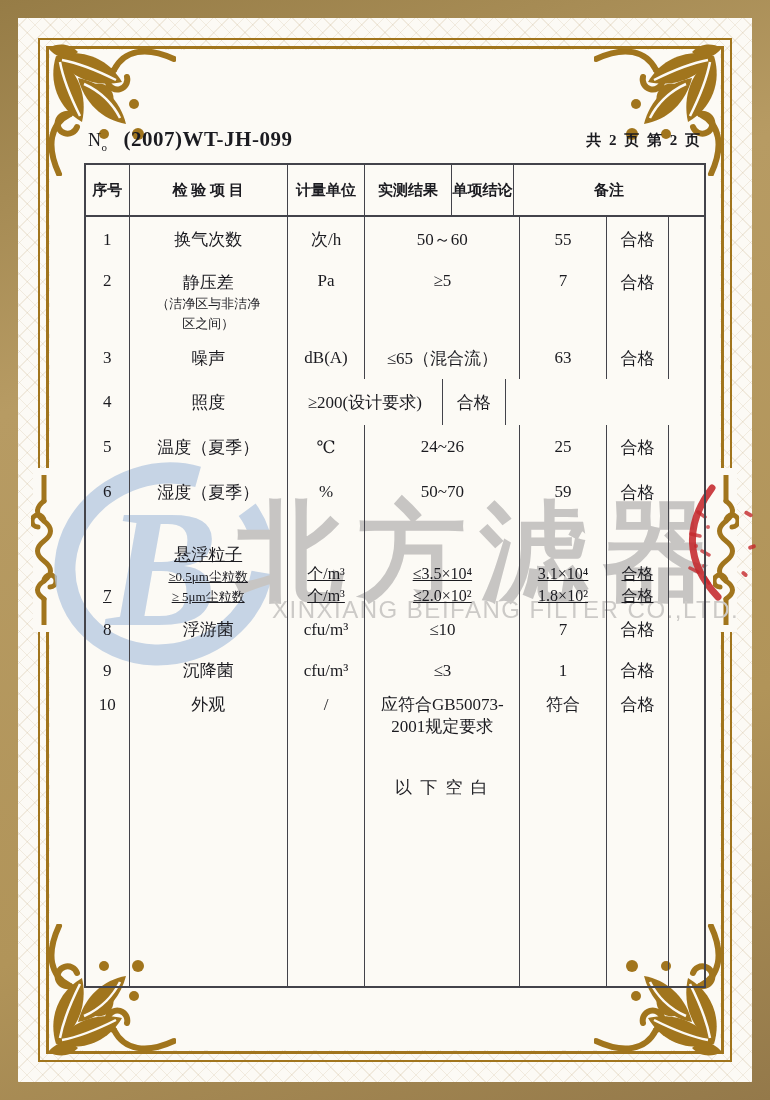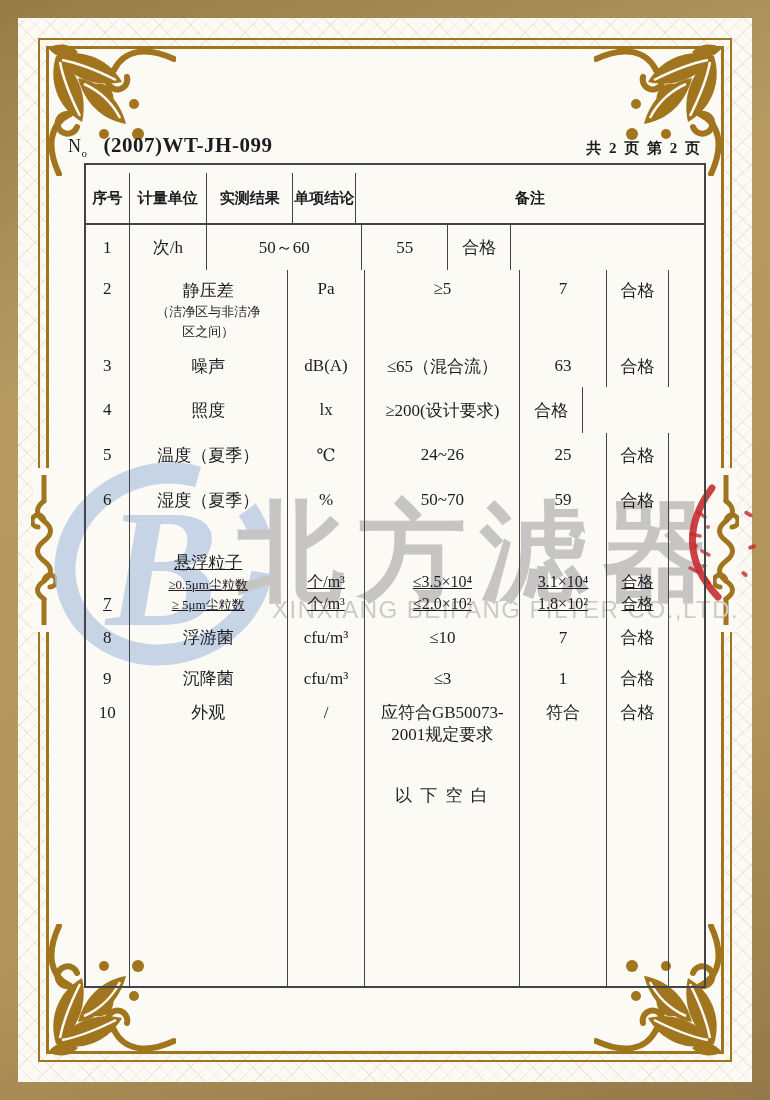--- a/index.html
+++ b/index.html
@@ -38,32 +38,32 @@
   .wm{position:absolute;z-index:1;}
   .wm-logo{left:48px;top:443px;width:232px;height:242px;}
   .wm-cn{left:236px;top:480px;font-family:"Liberation Sans","DejaVu Sans",sans-serif;
          font-weight:bold;font-size:108px;letter-spacing:14px;color:var(--wm-gray);white-space:nowrap;}
   .wm-en{left:272px;top:596px;font-family:"Liberation Sans","DejaVu Sans",sans-serif;
          font-size:24px;letter-spacing:1.5px;color:#cccac7;white-space:nowrap;}
   .stamp{left:678px;top:482px;width:70px;height:120px;}
   .stamp-speck{position:absolute;background:var(--stamp-red);opacity:.8;border-radius:2px;}
   
   .content{position:absolute;inset:0;z-index:2;}
-  .doc-no{position:absolute;left:68px;top:127px;font-size:21px;font-weight:bold;letter-spacing:.5px;margin-top:6px;}
+  .doc-no{position:absolute;left:88px;top:127px;font-size:21px;font-weight:bold;letter-spacing:.5px;}
   .doc-no .nsym{font-size:18px;font-weight:normal;margin-right:16px;}
   .doc-no sub{font-size:11px;}
-  .page-info{position:absolute;right:68px;top:139px;font-size:15px;font-weight:bold;letter-spacing:2px;white-space:nowrap;}
+  .page-info{position:absolute;right:68px;top:131px;font-size:15px;font-weight:bold;letter-spacing:2px;white-space:nowrap;}
   .tbl{position:absolute;left:84px;top:163px;width:622px;height:825px;
        border:2px solid var(--line);display:flex;flex-direction:column;font-size:17px;}
   .trow{display:flex;width:100%;}
   .cell{border-right:1px solid var(--line);display:flex;flex-direction:column;
         align-items:center;justify-content:center;text-align:center;overflow:hidden;}
   .c0{flex:0 0 7.05%;} .c1{flex:0 0 25.6%;} .c2{flex:0 0 12.55%;} .c3{flex:0 0 25.1%;}
   .c4{flex:0 0 13.95%;} .c5{flex:0 0 10.15%;} .c6{flex:1 1 auto;border-right:none;}
-  .thead{height:52px;font-weight:bold;font-size:15px;border-bottom:2px solid var(--line);margin-top:8px;}
+  .thead{height:52px;font-weight:bold;font-size:15px;border-bottom:2px solid var(--line);}
   .r1{height:45px;} .r2{height:75px;} .r3{height:42px;} .r4{height:46px;} .r5{height:44px;}
   .r6{height:46px;} .r7{height:92px;} .r8{height:45px;} .r9{height:37px;} .r10{height:73px;}
   .rblank{height:50px;} .rfill{flex:1 1 auto;}
   .r2 .cell{justify-content:flex-start;padding-top:9px;}
   .r7 .cell{justify-content:flex-end;padding-top:31px;line-height:22px;font-size:16px;text-decoration:underline;}
   .r7 .c1{padding-top:7px;line-height:24px;font-size:17px;}
   .r7 .c0{font-size:17px;}
   .r10 .cell{justify-content:flex-start;padding-top:5px;line-height:22px;text-align:center;}
   .item-note{font-size:13px;line-height:20px;}
   .blank-note{letter-spacing:2px;}
@@ -171,28 +171,30 @@
 
     <div class="doc-no">
       <span class="nsym"><span>N</span><sub>o</sub></span><span>(2007)WT-JH-099</span>
     </div>
     <div class="page-info">共 2 页 第 2 页</div>
 
     <div class="tbl">
 
       <div class="trow thead">
         <div class="cell c0">序号</div>
+        <div class="cell c1">检 验 项 目</div>
         <div class="cell c2">计量单位</div>
         <div class="cell c4">实测结果</div>
         <div class="cell c5">单项结论</div>
         <div class="cell c6">备注</div>
       </div>
 
       <div class="trow r1">
         <div class="cell c0">1</div>
+        <div class="cell c1">换气次数</div>
         <div class="cell c2">次/h</div>
         <div class="cell c3">50～60</div>
         <div class="cell c4">55</div>
         <div class="cell c5">合格</div>
         <div class="cell c6"></div>
       </div>
 
       <div class="trow r2">
         <div class="cell c0">2</div>
         <div class="cell c1">
@@ -213,21 +215,20 @@
         <div class="cell c2">dB(A)</div>
         <div class="cell c3">≤65（混合流）</div>
         <div class="cell c4">63</div>
         <div class="cell c5">合格</div>
         <div class="cell c6"></div>
       </div>
 
       <div class="trow r4">
         <div class="cell c0">4</div>
         <div class="cell c1">照度</div>
-        <div class="cell c2">lx</div>
         <div class="cell c3">≥200(设计要求)</div>
         <div class="cell c5">合格</div>
         <div class="cell c6"></div>
       </div>
 
       <div class="trow r5">
         <div class="cell c0">5</div>
         <div class="cell c1">温度（夏季）</div>
         <div class="cell c2">℃</div>
         <div class="cell c3">24~26</div>

